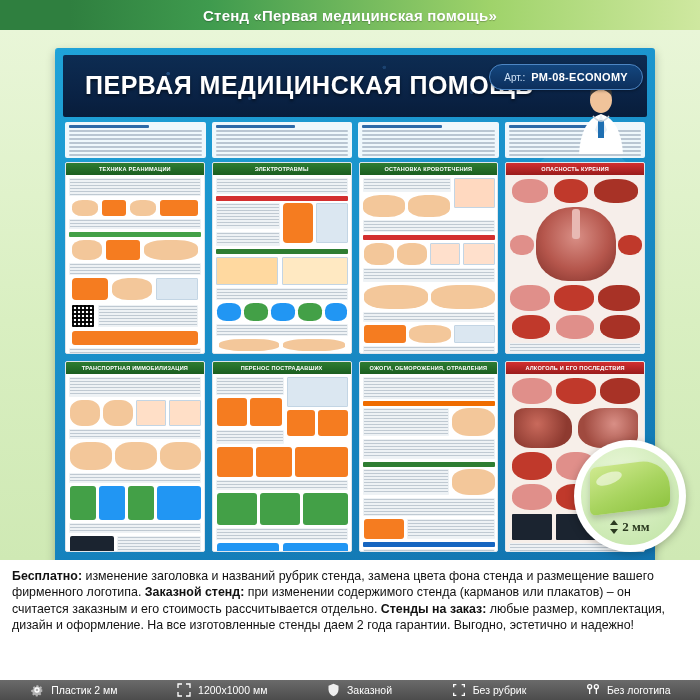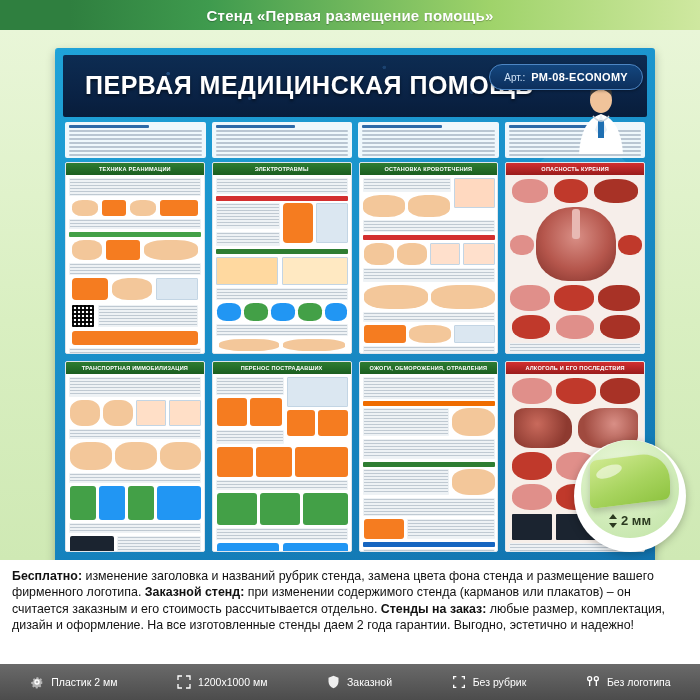--- a/index.html
+++ b/index.html
@@ -129,22 +129,23 @@
     background:
       repeating-linear-gradient(90deg,#111 0 2px, #fff 2px 4px),
       repeating-linear-gradient(180deg,#111 0 2px, #fff 2px 4px);
     background-blend-mode:multiply;
   }
   
   .mat-badge{
     position:absolute; right:14px; bottom:8px; width:112px; height:112px;
     border-radius:50%; background:#ffffff;
     box-shadow:0 2px 8px rgba(0,0,0,.25);
-    display:flex; align-items:flex-start; justify-content:center;
+    display:flex; align-items:center; justify-content:center;
     z-index:9;
+    font-family:Liberation Serif, serif;
   }
   .mat-inner{
     width:98px; height:98px; border-radius:50%;
     background:radial-gradient(circle at 40% 30%, #eaf7d9 0%, #d6eec0 45%, #bfe3a4 100%);
     position:relative; overflow:hidden;
     display:flex; align-items:flex-end; justify-content:center;
   }
   .mat-sheet{
     position:absolute; left:9px; top:16px; width:80px; height:48px;
     background:linear-gradient(160deg,#cfe98f 0%, #a8d45f 55%, #8fc441 100%);
@@ -170,33 +171,33 @@
   .mat-arrow:before{ top:0; border-bottom:5px solid #2b3a20; }
   .mat-arrow:after{ bottom:0; border-top:5px solid #2b3a20; }
   
   .desc{
     padding:8px 12px 16px 12px; width:700px; height:104px;
     font-size:12.4px; line-height:1.32; color:#111;
   }
   .desc b{ font-weight:bold; }
   
   .footer{
-    position:absolute; left:0; bottom:0; width:700px; height:36px;
+    position:absolute; left:0; bottom:0; width:700px; height:20px;
     background:linear-gradient(180deg,#6a6a6a 0%, #4c4c4c 100%);
     display:flex; align-items:center; justify-content:space-around;
     color:#ffffff; font-size:10.5px;
   }
   .f-item{ display:flex; align-items:center; gap:6px; }
   .f-item svg{ display:block; }
 </style>
 </head>
 <body>
 
 <div class="topbar">
-  <div class="title">Стенд «Первая размещение помощь»</div>
+  <div class="title">Стенд «Первая медицинская помощь»</div>
 </div>
 
 <div class="stage">
   <div class="poster">
 
     <div class="p-head">
       <div class="p-title">ПЕРВАЯ МЕДИЦИНСКАЯ ПОМОЩЬ</div>
     </div>
 
     <div class="art-badge">

